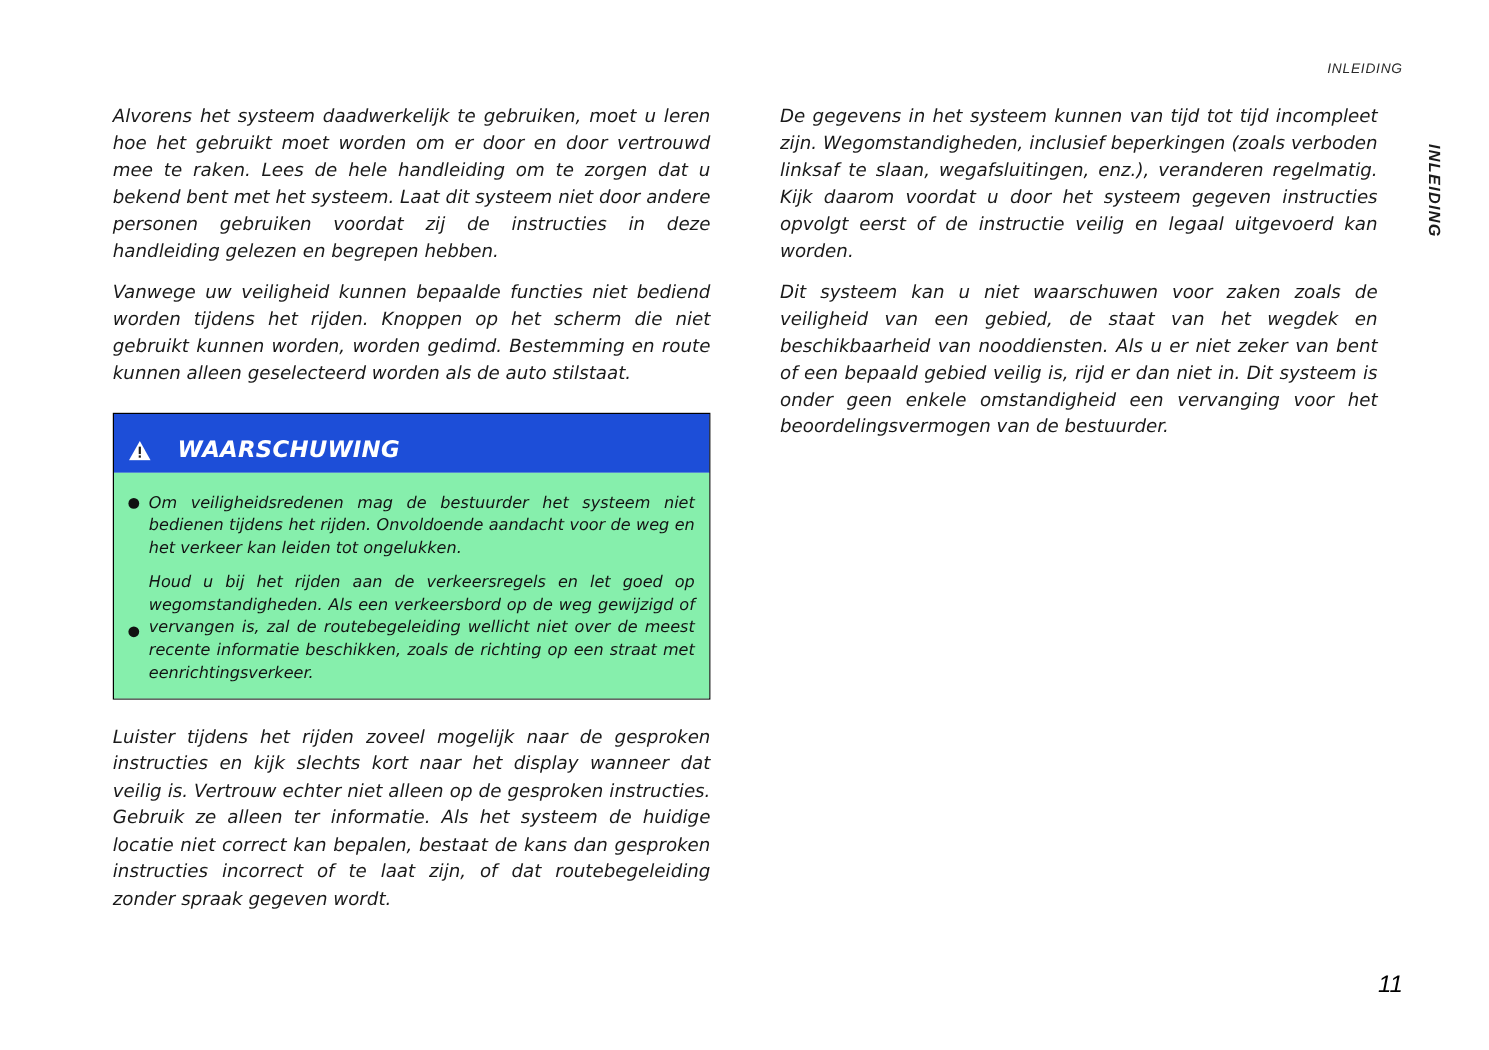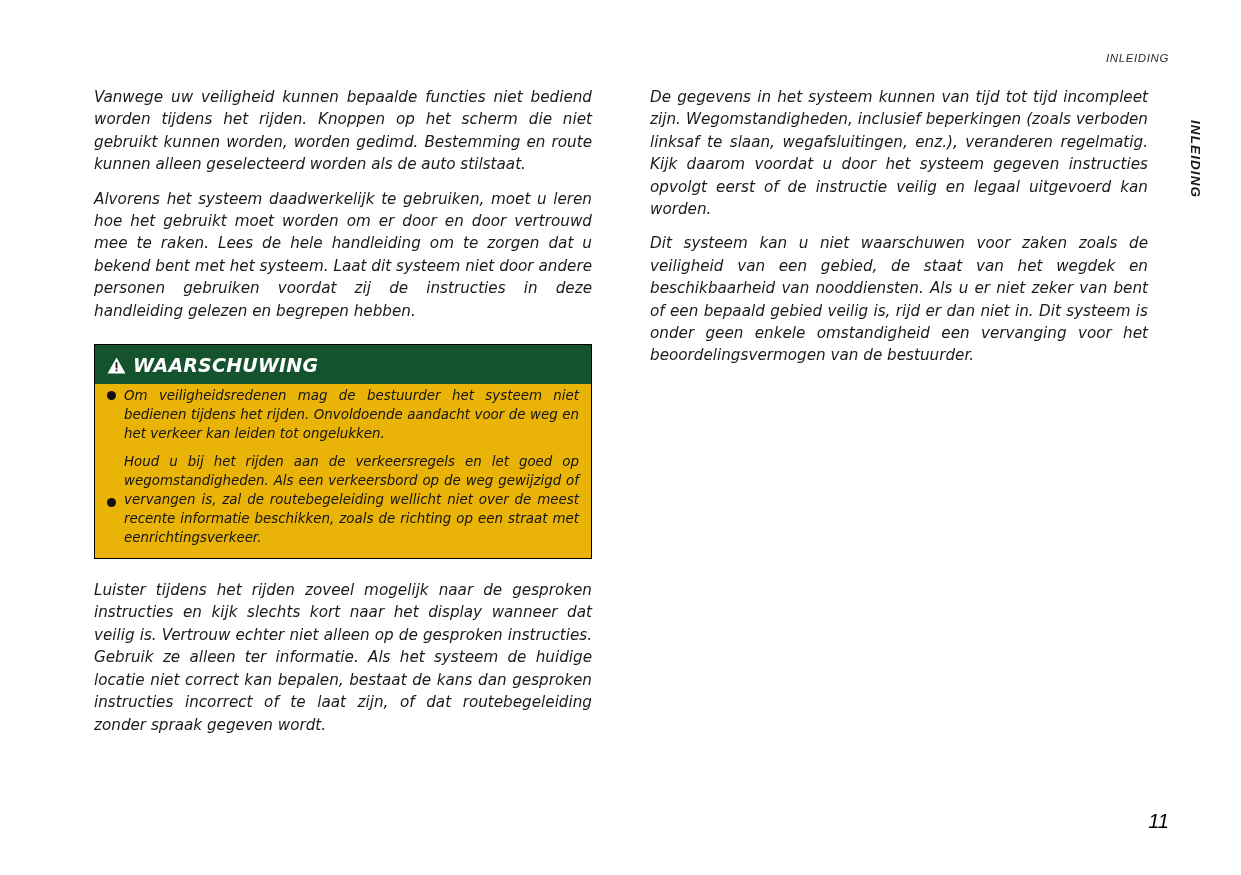--- a/index.html
+++ b/index.html
@@ -67,46 +67,46 @@
   p.body:last-child { margin-bottom: 0; }
 
   
   .warning-box {
     margin: 22px 0 20px 0;
     width: 498px;
     border: 1px solid #000;
     box-sizing: border-box;
   }
   .warning-header {
-    background: #14532d;
+    background: #1d4ed8;
     color: #ffffff;
     display: flex;
     align-items: center;
-    gap: 7px;
-    padding: 9px 10px 8px 12px;
+    gap: 22px;
+    padding: 19px 10px 8px 12px;
     box-sizing: border-box;
   }
   .warning-header .title {
     font-size: 19px;
     font-weight: bold;
     letter-spacing: 0.2px;
     font-family: "DejaVu Sans", sans-serif;
   }
   .tri-icon {
     width: 19px;
     height: 17px;
     display: inline-block;
     position: relative;
     flex: 0 0 auto;
   }
   .tri-icon svg { display: block; }
 
   .warning-body {
-    background: #eab308;
-    padding: 2px 12px 11px 12px;
+    background: #86efac;
+    padding: 16px 12px 11px 12px;
     box-sizing: border-box;
   }
   .warn-item {
     display: flex;
     align-items: flex-start;
     gap: 8px;
     margin-bottom: 9px;
   }
   .warn-item:last-child { margin-bottom: 0; align-items: center; }
   .bullet-dot {
@@ -138,22 +138,22 @@
 </style>
 </head>
 <body>
 
 <div class="page">
 
   <div class="running-head">INLEIDING</div>
   <div class="side-tab">INLEIDING</div>
 
   <div class="col col-left">
+    <p class="body">Alvorens het systeem daadwerkelijk te gebruiken, moet u leren hoe het gebruikt moet worden om er door en door vertrouwd mee te raken. Lees de hele handleiding om te zorgen dat u bekend bent met het systeem. Laat dit systeem niet door andere personen gebruiken voordat zij de instructies in deze handleiding gelezen en begrepen hebben.</p>
     <p class="body">Vanwege uw veiligheid kunnen bepaalde functies niet bediend worden tijdens het rijden. Knoppen op het scherm die niet gebruikt kunnen worden, worden gedimd. Bestemming en route kunnen alleen geselecteerd worden als de auto stilstaat.</p>
-    <p class="body">Alvorens het systeem daadwerkelijk te gebruiken, moet u leren hoe het gebruikt moet worden om er door en door vertrouwd mee te raken. Lees de hele handleiding om te zorgen dat u bekend bent met het systeem. Laat dit systeem niet door andere personen gebruiken voordat zij de instructies in deze handleiding gelezen en begrepen hebben.</p>
 
     <div class="warning-box">
       <div class="warning-header">
         <span class="tri-icon">
           <svg width="19" height="17" viewBox="0 0 19 17" xmlns="http://www.w3.org/2000/svg">
             <polygon points="9.5,0.5 18.5,16.5 0.5,16.5" fill="#ffffff"></polygon>
             <rect x="8.6" y="5.2" width="1.8" height="6.2" fill="#1b1b1b"></rect>
             <rect x="8.6" y="12.5" width="1.8" height="1.9" fill="#1b1b1b"></rect>
           </svg>
         </span>

